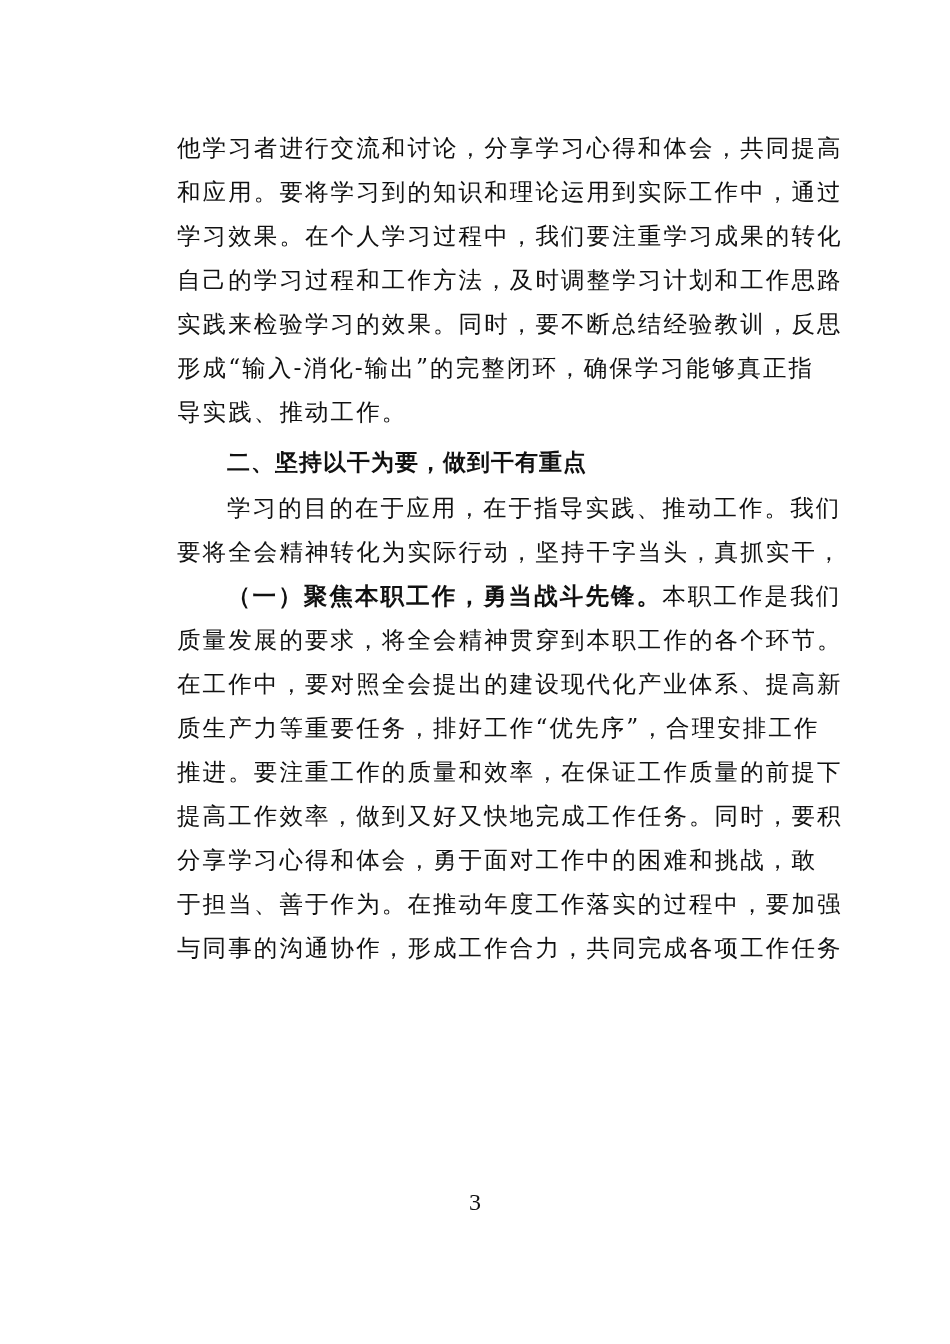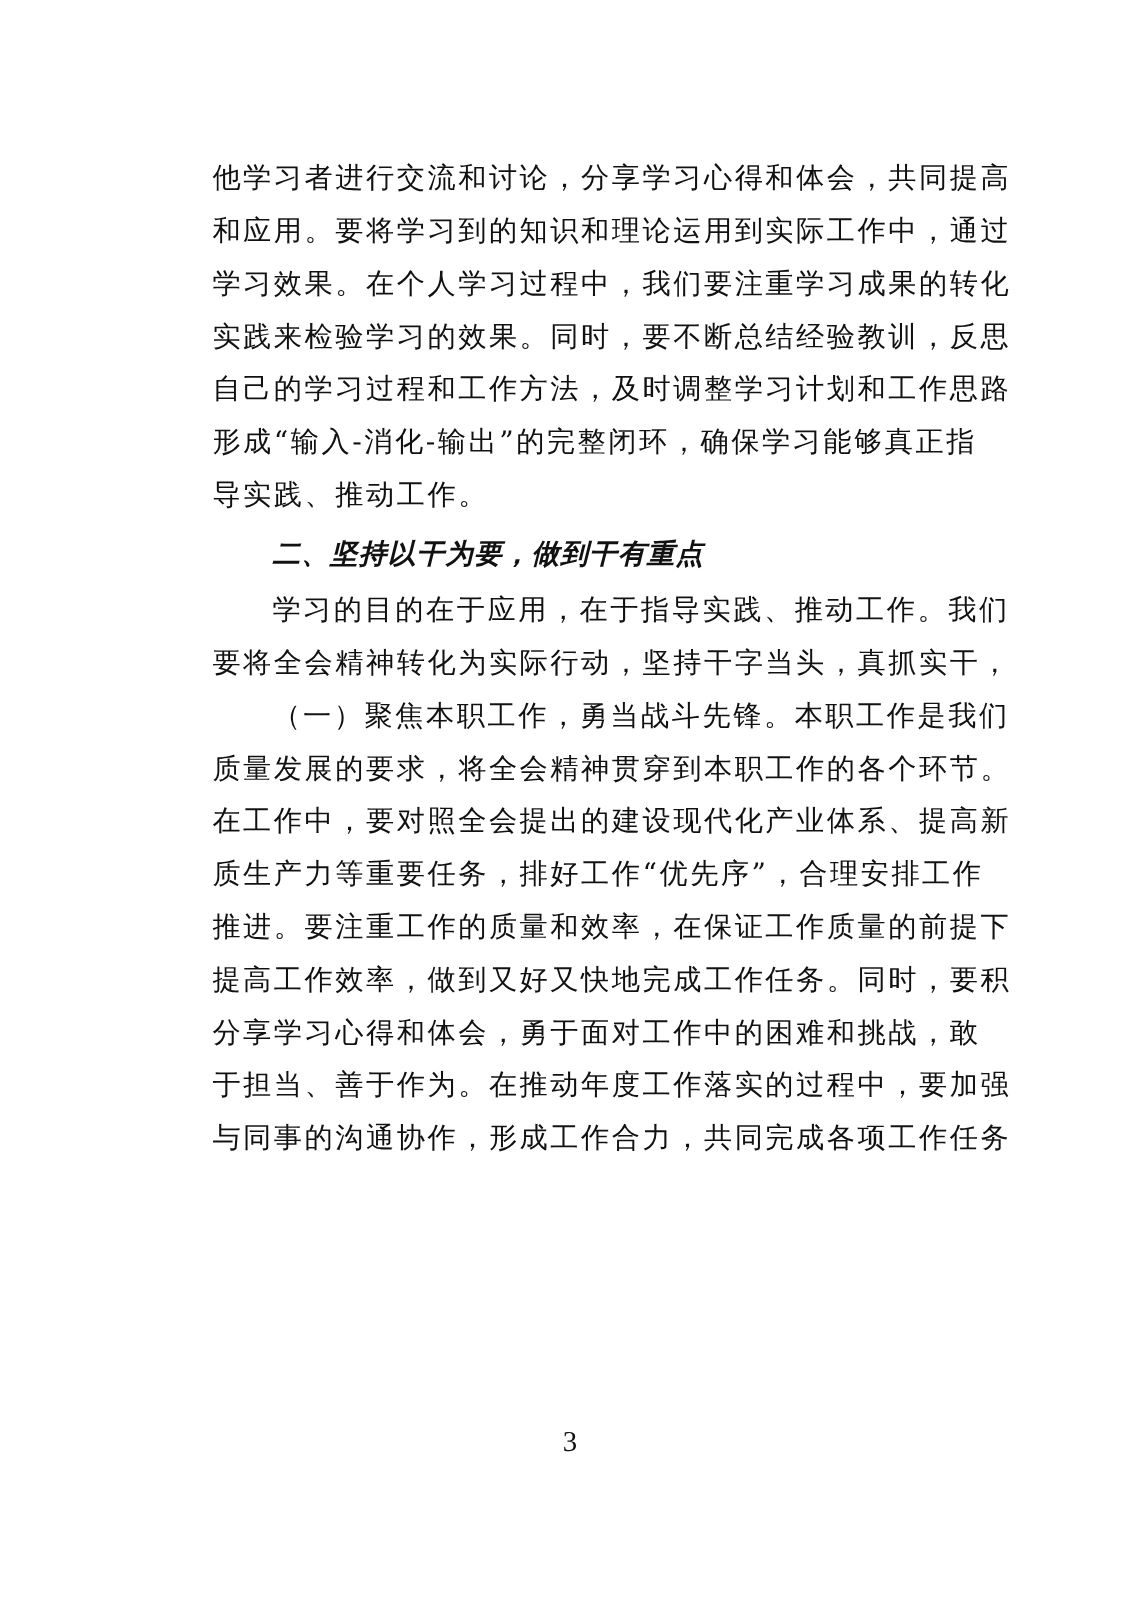--- a/index.html
+++ b/index.html
@@ -40,24 +40,23 @@
     .line.indent { padding-left: 50px; }
     .heading {
       height: 52px;
       line-height: 56px;
       font-family: "DejaVu Sans", "Liberation Sans", sans-serif;
       font-weight: bold;
       font-size: 23px;
       letter-spacing: 1px;
       padding-left: 50px;
       white-space: nowrap;
-      font-style: italic;
     }
     .lead {
-      font-weight: normal;
+      font-weight: bold;
     }
     .page-number {
       position: absolute;
       left: 0;
       width: 950px;
       top: 1186px;
       text-align: center;
       font-family: "Liberation Serif", "DejaVu Serif", serif;
       font-size: 24px;
       line-height: 32px;
@@ -66,22 +65,22 @@
 </head>
 <body>
 
 <div class="page">
   <div class="body-text">
 
     <div>
       <div class="line">他学习者进行交流和讨论，分享学习心得和体会，共同提高</div>
       <div class="line">和应用。要将学习到的知识和理论运用到实际工作中，通过</div>
       <div class="line">学习效果。在个人学习过程中，我们要注重学习成果的转化</div>
+      <div class="line">自己的学习过程和工作方法，及时调整学习计划和工作思路</div>
       <div class="line">实践来检验学习的效果。同时，要不断总结经验教训，反思</div>
-      <div class="line">自己的学习过程和工作方法，及时调整学习计划和工作思路</div>
       <div class="line">形成“输入-消化-输出”的完整闭环，确保学习能够真正指</div>
       <div class="line">导实践、推动工作。</div>
     </div>
 
     <div class="heading">二、坚持以干为要，做到干有重点</div>
 
     <div>
       <div class="line indent">学习的目的在于应用，在于指导实践、推动工作。我们</div>
       <div class="line">要将全会精神转化为实际行动，坚持干字当头，真抓实干，</div>
     </div>

